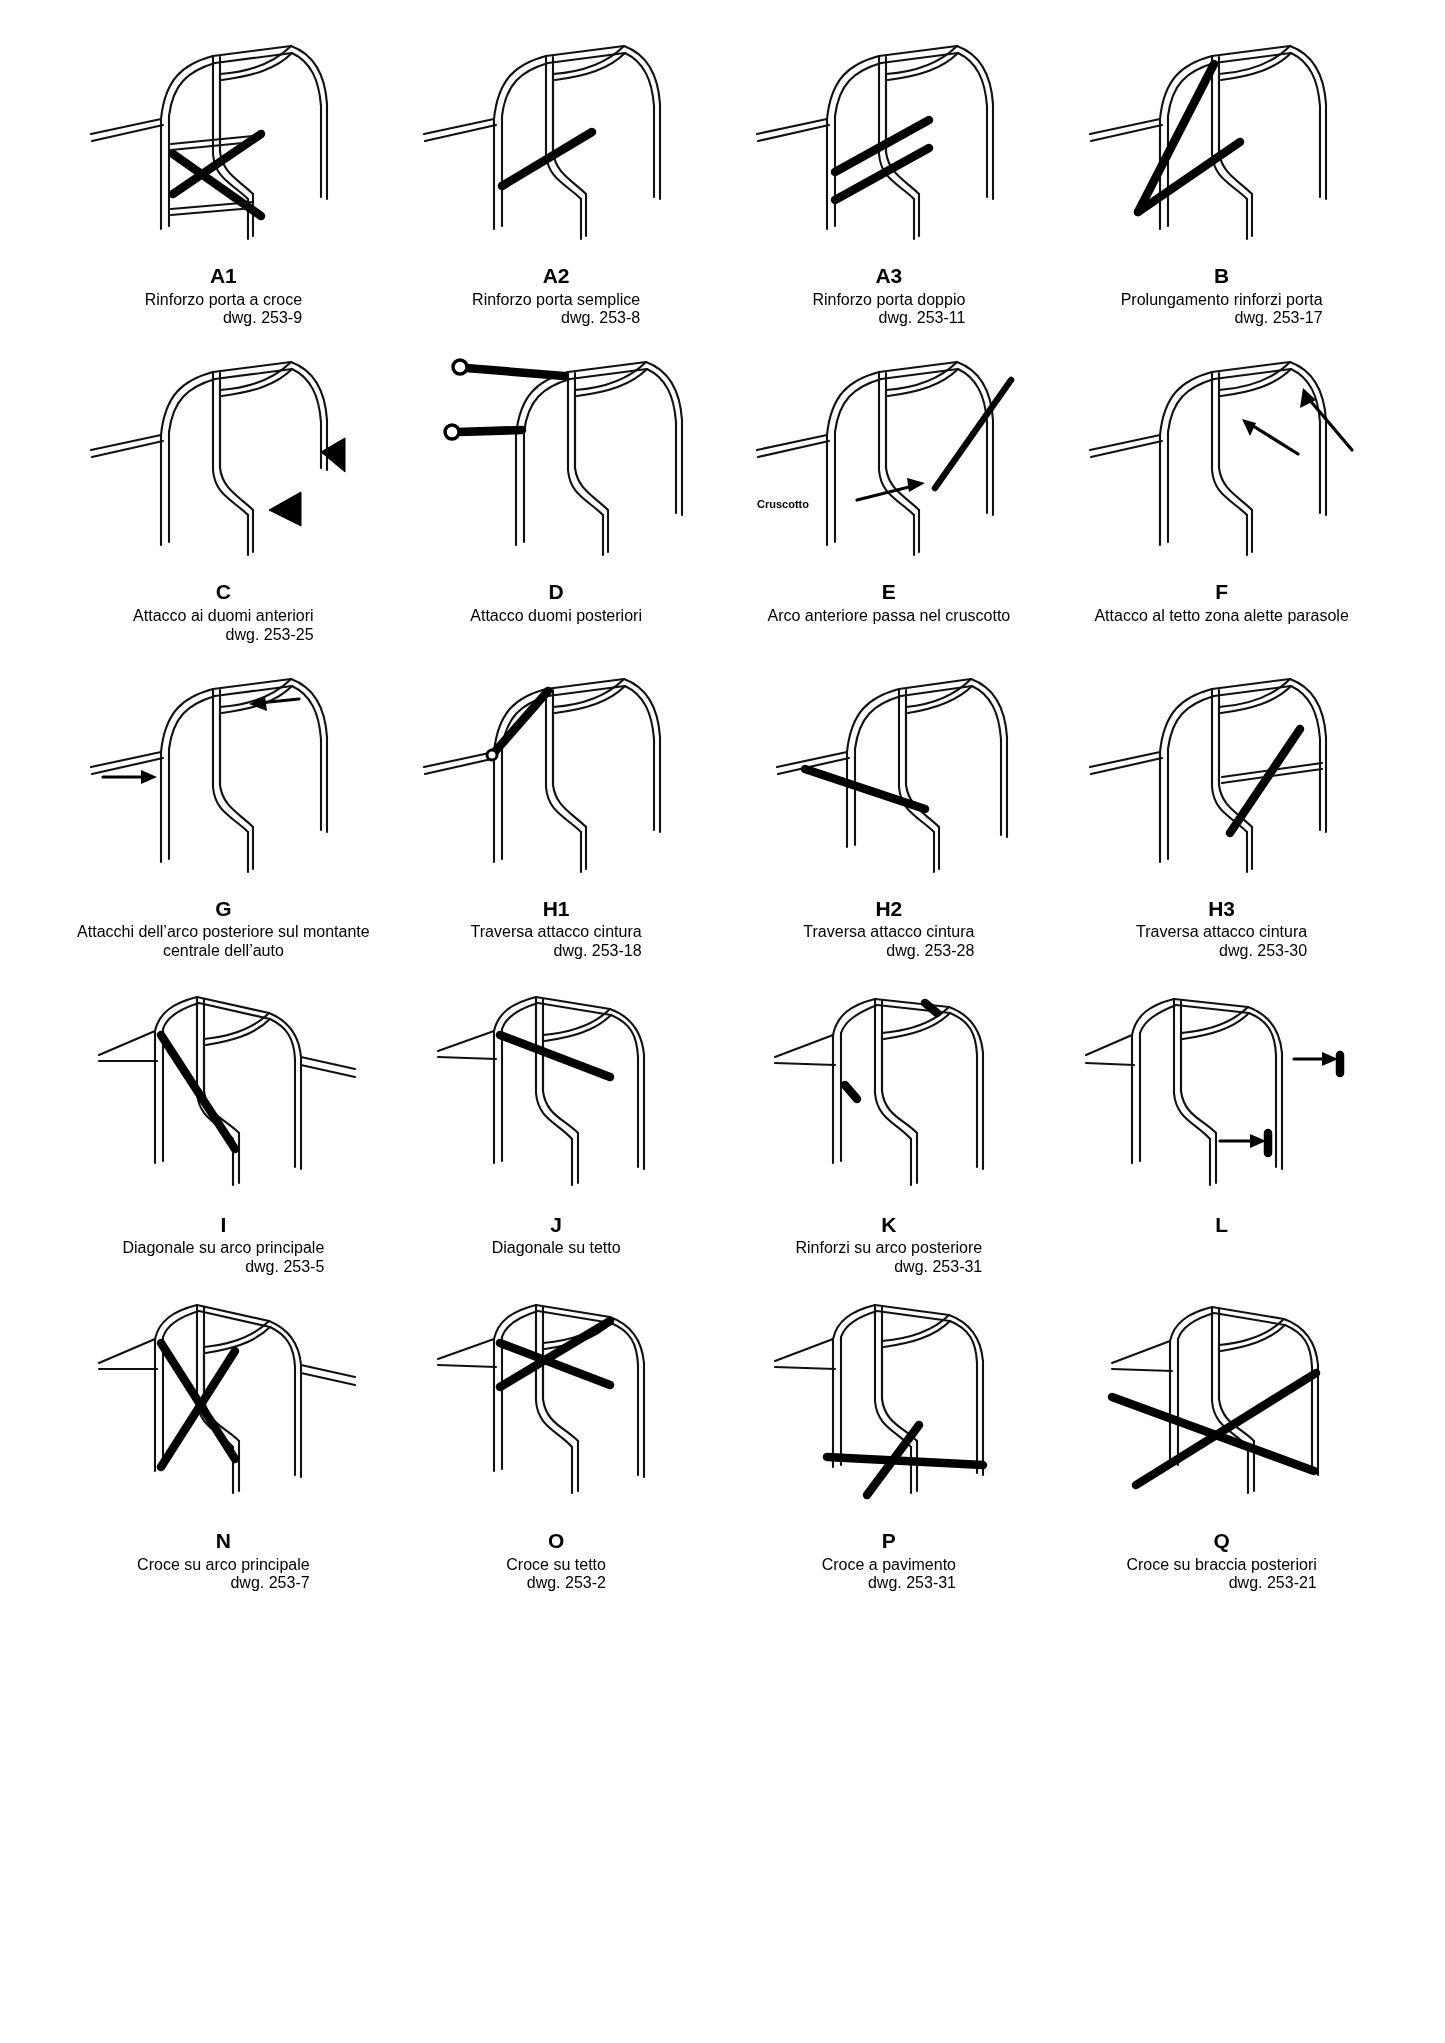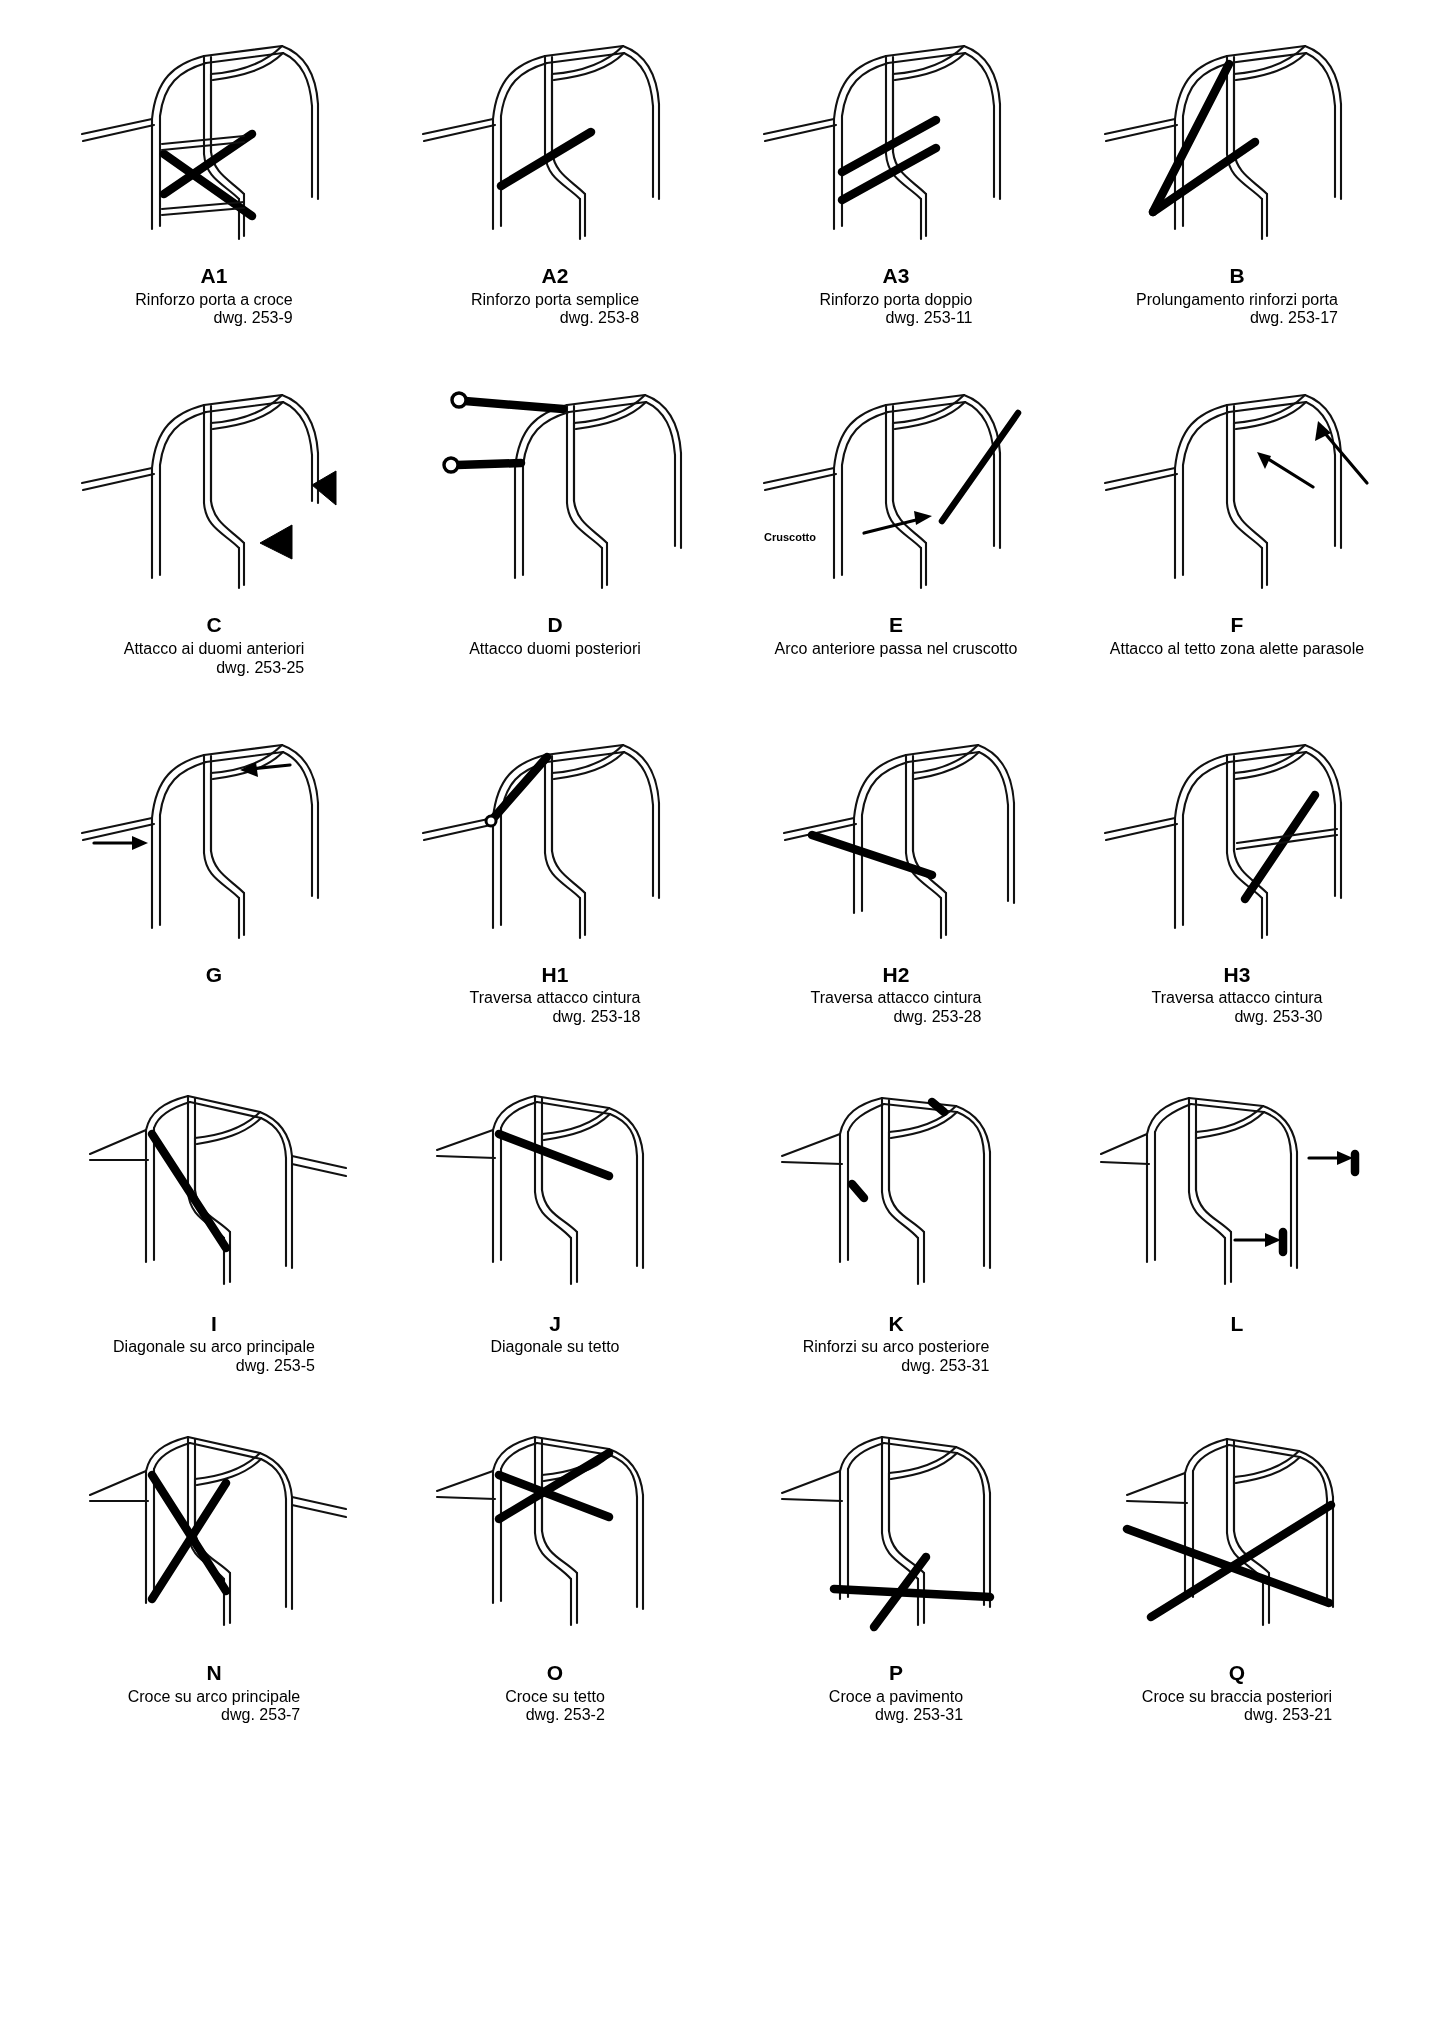--- a/index.html
+++ b/index.html
@@ -29,21 +29,20 @@
     margin: 52px 0 0 12px;
     color: #000;
   }
   .grid {
     margin-top: 22px;
     display: grid;
     grid-template-columns: repeat(4, 1fr);
     grid-auto-rows: auto;
     column-gap: 6px;
     row-gap: 0px;
-    gap: 33px;
   }
   .cell {
     display: flex;
     flex-direction: column;
     align-items: center;
     padding: 2px 4px 10px 4px;
   }
   .fig {
     width: 100%;
     height: 238px;
@@ -477,20 +476,24 @@
           </g>
           <g class="arrow">
             <path d="M226 42 L186 46"></path>
             <path d="M30 120 L74 120"></path>
           </g>
           <polygon class="arrowhead" points="176,47 194,54 192,39"></polygon>
           <polygon class="arrowhead" points="84,120 68,113 68,127"></polygon>
         </svg>
       </div>
       <div class="code">G</div>
+      <div class="caption">
+        <span>Attacchi dell’arco posteriore sul montante centrale dell’auto</span>
+        <span class="dwg"></span>
+      </div>
     </div>
 
     <div class="cell">
       <div class="fig">
         <svg width="300" height="230" viewBox="0 0 300 230">
           <g class="tube">
             <path d="M88 95 L88 205"></path>
               <path d="M96 92 L96 202"></path>
             <path d="M88 95 C92 55 110 40 140 32"></path>
               <path d="M96 92 C100 60 115 47 142 39"></path>

